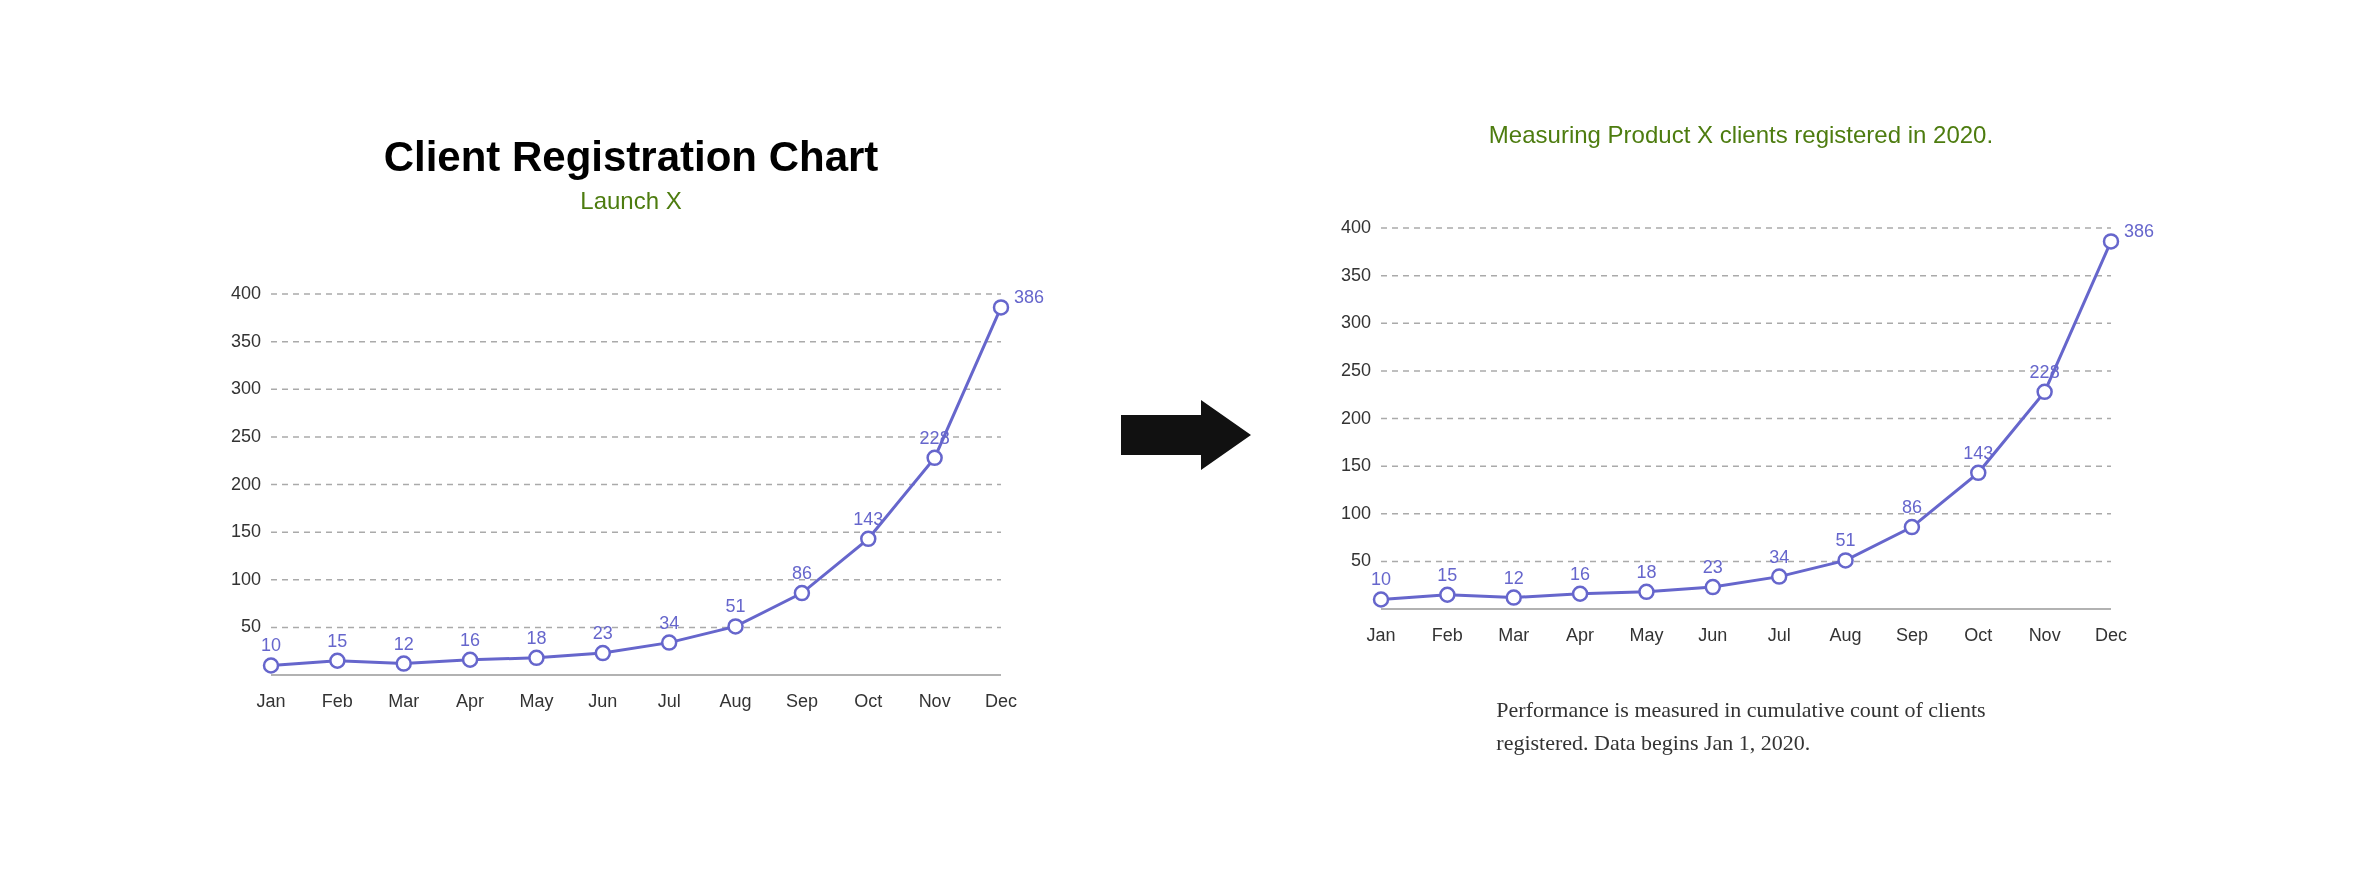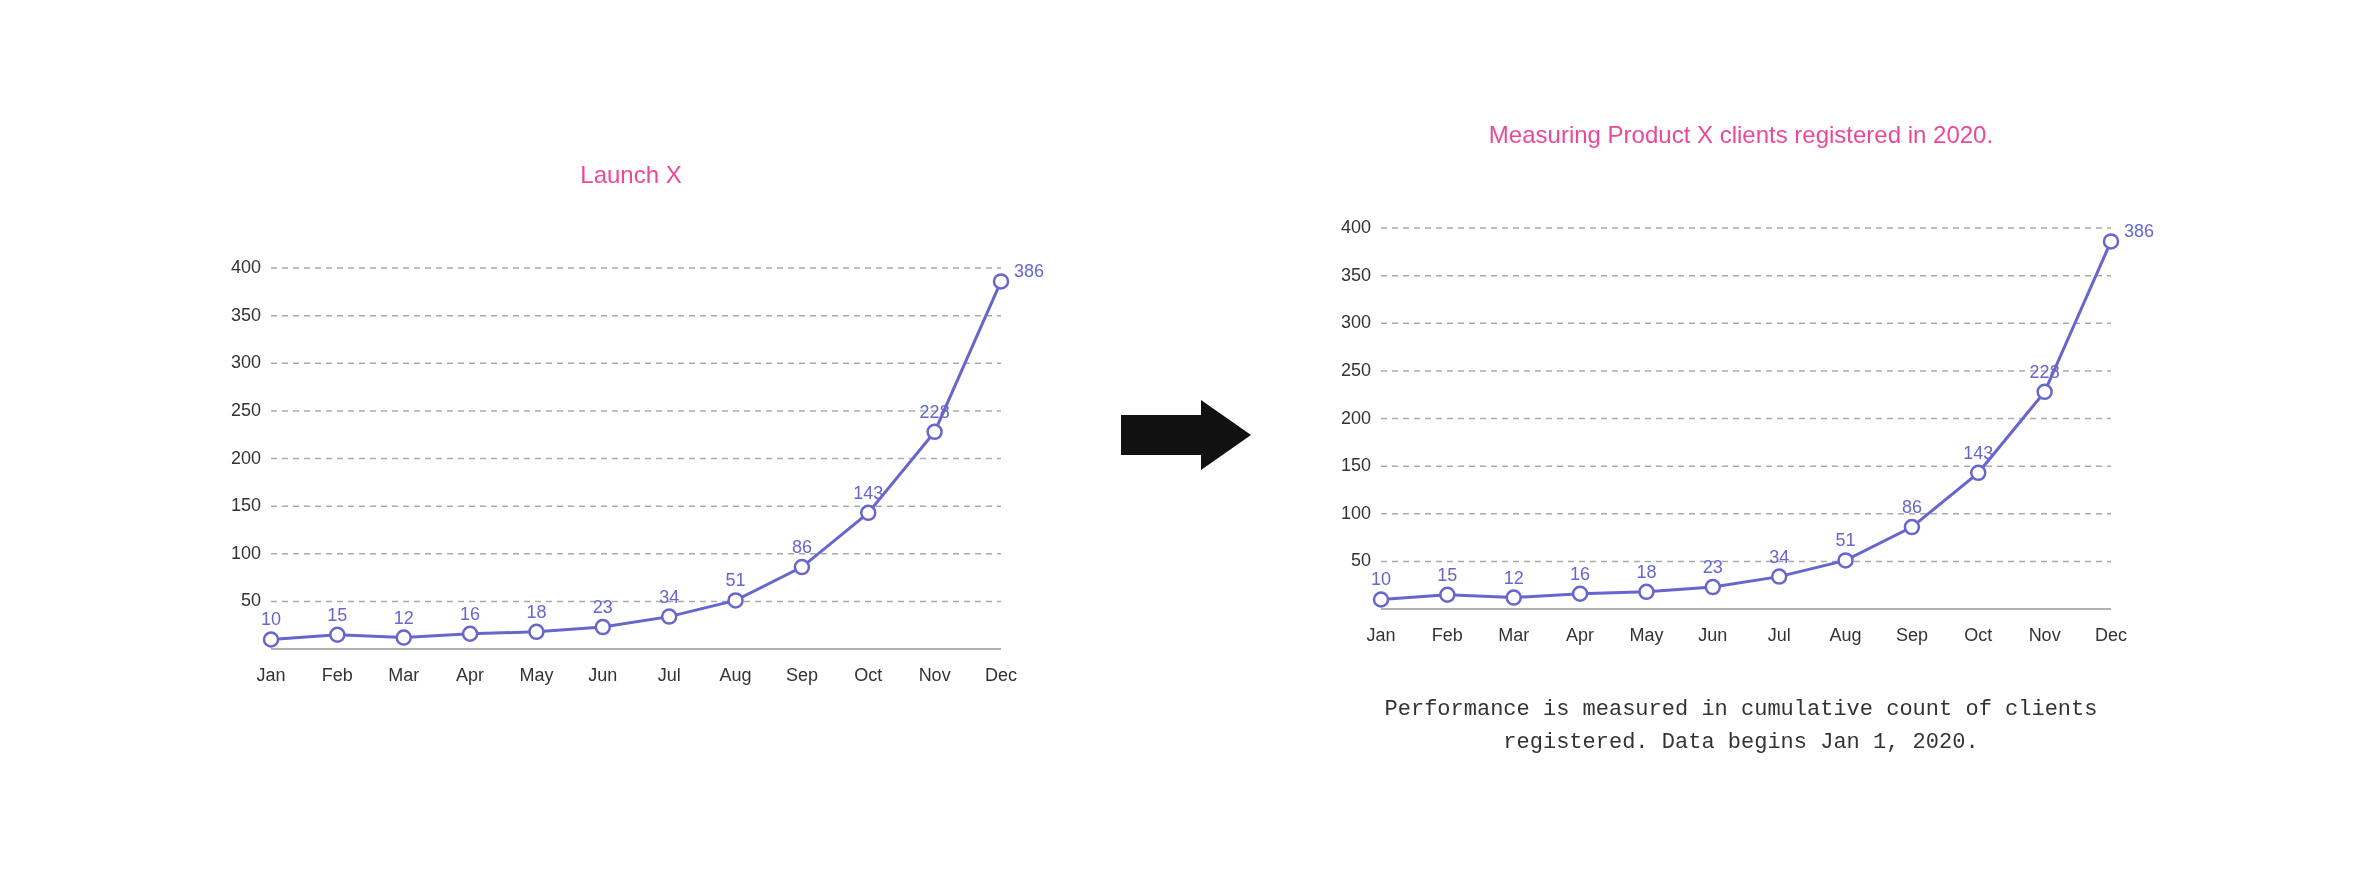--- a/index.html
+++ b/index.html
@@ -32,54 +32,55 @@
       font-size: 42px;
       font-weight: 900;
       text-align: center;
       line-height: 1.1;
       margin-bottom: 6px;
       font-family: Arial, sans-serif;
     }
     .panel-subtitle {
       font-size: 24px;
       text-align: center;
-      color: #ec4899;
+      color: #4d7c0f;
       margin-bottom: 20px;
       font-family: Arial, sans-serif;
     }
     .chart-container {
       width: 860px;
       height: 500px;
       position: relative;
     }
     .arrow-container {
       display: flex;
       align-items: center;
       justify-content: center;
       width: 160px;
       flex-shrink: 0;
     }
     .footnote {
       font-size: 22px;
-      text-align: center;
+      text-align: left;
       color: #333;
       margin-top: 24px;
       line-height: 1.5;
-      font-family: Liberation Mono, monospace;
+      font-family: Liberation Serif, serif;
     }
     .right-panel {
       padding-bottom: 10px;
     }
   </style>
 </head>
 <body>
 
 <div class="container">
 
   <div class="panel">
+    <div class="panel-title">Client Registration Chart</div>
     <div class="panel-subtitle">Launch X</div>
     <div class="chart-container">
       <svg id="chart-left" width="860" height="500">
           <rect x="0" y="0" width="860" height="500" fill="#fff"></rect>
           <line x1="70" x2="800" y1="392.3809523809524" y2="392.3809523809524" stroke="#aaa" stroke-width="1.5" stroke-dasharray="6,5"></line>
           <line x1="70" x2="800" y1="344.76190476190476" y2="344.76190476190476" stroke="#aaa" stroke-width="1.5" stroke-dasharray="6,5"></line>
           <line x1="70" x2="800" y1="297.1428571428571" y2="297.1428571428571" stroke="#aaa" stroke-width="1.5" stroke-dasharray="6,5"></line>
           <line x1="70" x2="800" y1="249.52380952380955" y2="249.52380952380955" stroke="#aaa" stroke-width="1.5" stroke-dasharray="6,5"></line>
           <line x1="70" x2="800" y1="201.9047619047619" y2="201.9047619047619" stroke="#aaa" stroke-width="1.5" stroke-dasharray="6,5"></line>
           <line x1="70" x2="800" y1="154.28571428571428" y2="154.28571428571428" stroke="#aaa" stroke-width="1.5" stroke-dasharray="6,5"></line>

